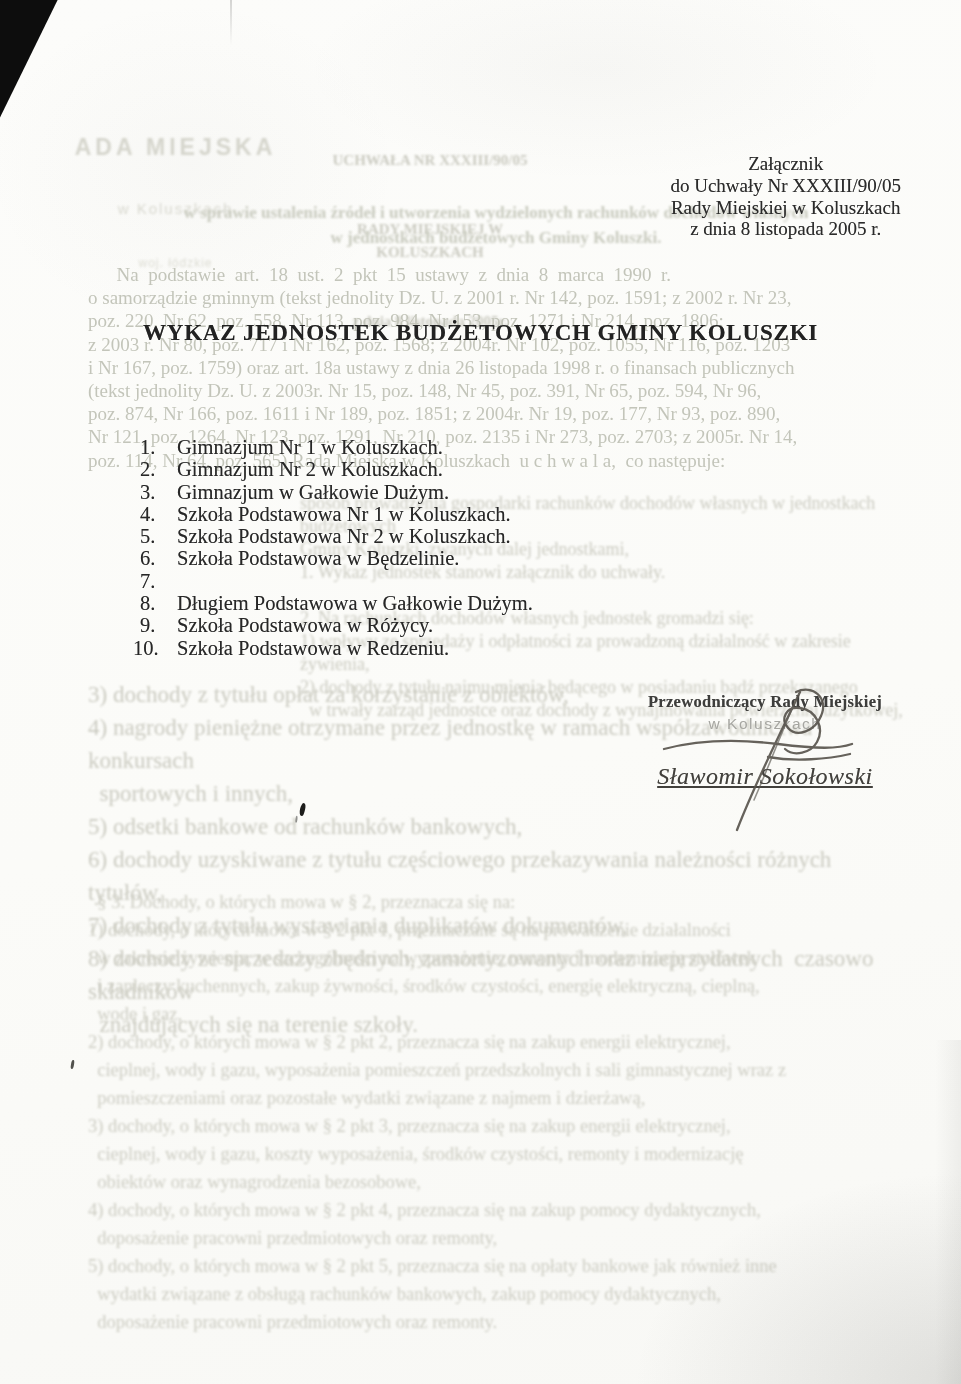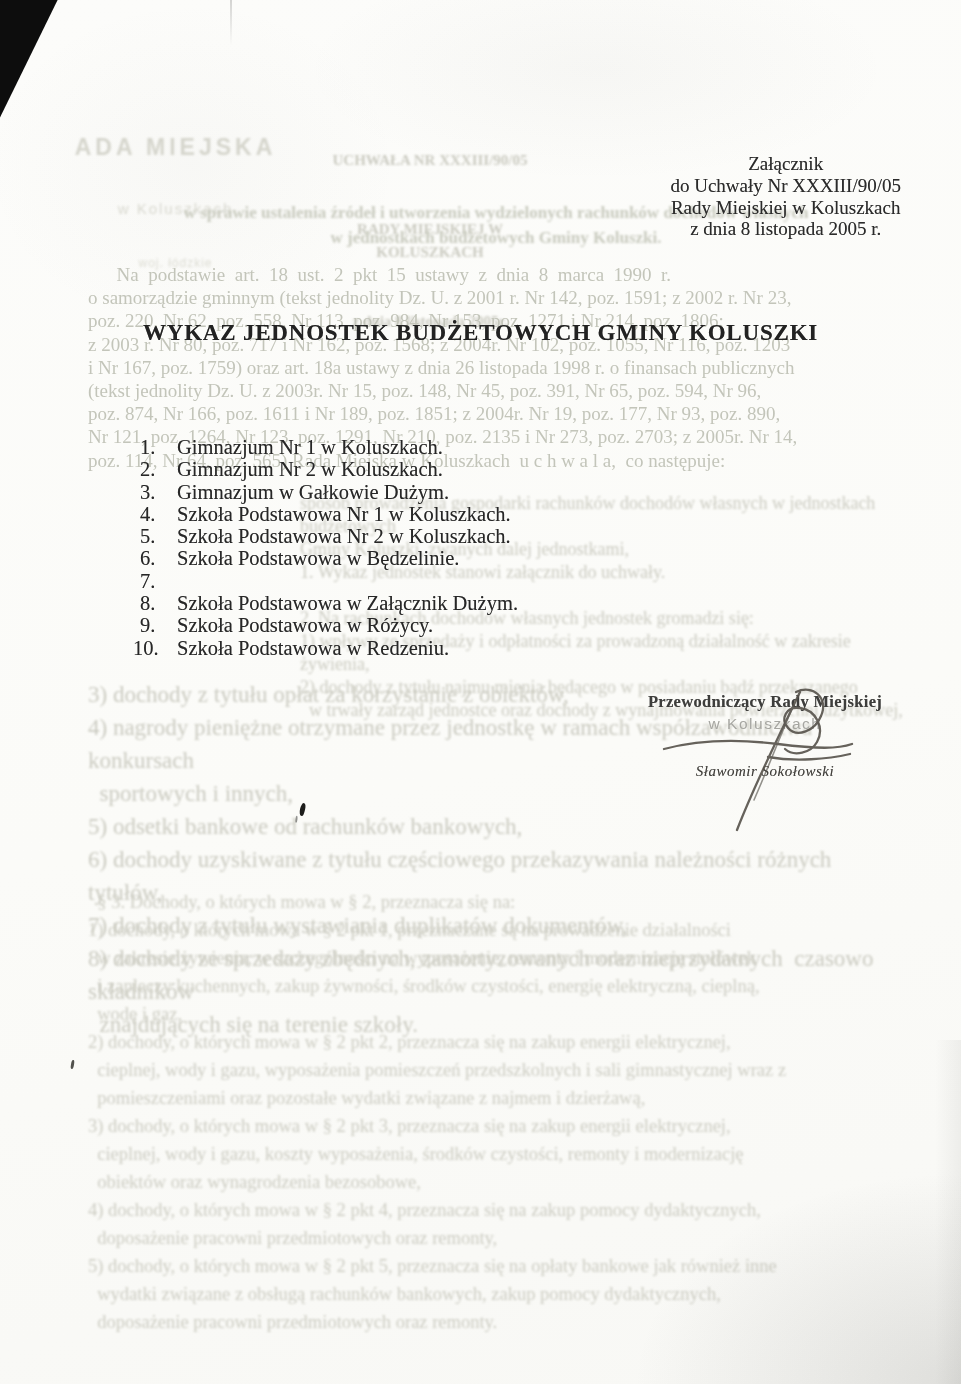--- a/index.html
+++ b/index.html
@@ -35,22 +35,22 @@
   .units{left:133px;top:436px;font-size:20.5px;line-height:22.3px;color:#272727;
          text-shadow:0 0 .4px rgba(0,0,0,.3);}
   .unit-row{display:flex;}
   .unit-row .num{flex:none;width:44px;box-sizing:border-box;padding-left:7px;}
   .unit-row:last-child .num{padding-left:0;}
   .sig-block{left:640px;top:692px;width:250px;text-align:center;}
   .sig-role{font-size:16.5px;font-weight:700;letter-spacing:.3px;color:#3d3d3b;
             text-shadow:0 0 .5px rgba(40,40,40,.4);}
   .sig-loc{font-family:"Liberation Sans",sans-serif;font-size:15.5px;letter-spacing:1.5px;
            color:#a6a6a1;margin-top:3px;filter:blur(.3px);}
-  .sig-name{font-style:italic;font-size:15px;color:#42403c;margin-top:30px;
-            letter-spacing:.5px;text-shadow:0 0 .4px rgba(0,0,0,.3);}
+  .sig-name{font-style:italic;font-size:24px;color:#42403c;margin-top:30px;
+            letter-spacing:.5px;text-shadow:0 0 .4px rgba(0,0,0,.3);text-decoration:underline;}
   .sig-svg{position:absolute;left:628px;top:676px;z-index:4;}
   
   .corner-wedge{position:absolute;left:0;top:0;width:60px;height:120px;z-index:6;
                 background:#0d0d0d;clip-path:polygon(0 0,96% 0,0 98%);}
   .crease{position:absolute;left:230px;top:0;width:2px;height:46px;z-index:2;
           background:linear-gradient(rgba(0,0,0,.16),rgba(0,0,0,0));}
   .ink-blot{position:absolute;left:300px;top:803px;width:5px;height:13px;z-index:5;
             background:#1d1d1b;border-radius:50% 50% 40% 60%;transform:rotate(14deg);}
   .ink-blot::after{content:"";position:absolute;left:-2px;top:14px;width:2px;height:7px;
             background:rgba(60,60,58,.55);border-radius:50%;transform:rotate(-8deg);}
@@ -152,21 +152,21 @@
       </div>
     <div class="unit-row">
         <span class="num">6.</span>
         <span class="unit-name">Szkoła Podstawowa w Będzelinie.</span>
       </div>
     <div class="unit-row">
         <span class="num">7.</span>
       </div>
     <div class="unit-row">
         <span class="num">8.</span>
-        <span class="unit-name">Szkoła Podstawowa w Załącznik Dużym.</span>
+        <span class="unit-name">Długiem Podstawowa w Gałkowie Dużym.</span>
       </div>
     <div class="unit-row">
         <span class="num">9.</span>
         <span class="unit-name">Szkoła Podstawowa w Różycy.</span>
       </div>
     <div class="unit-row">
         <span class="num">10.</span>
         <span class="unit-name">Szkoła Podstawowa w Redzeniu.</span>
       </div>
   </div>

